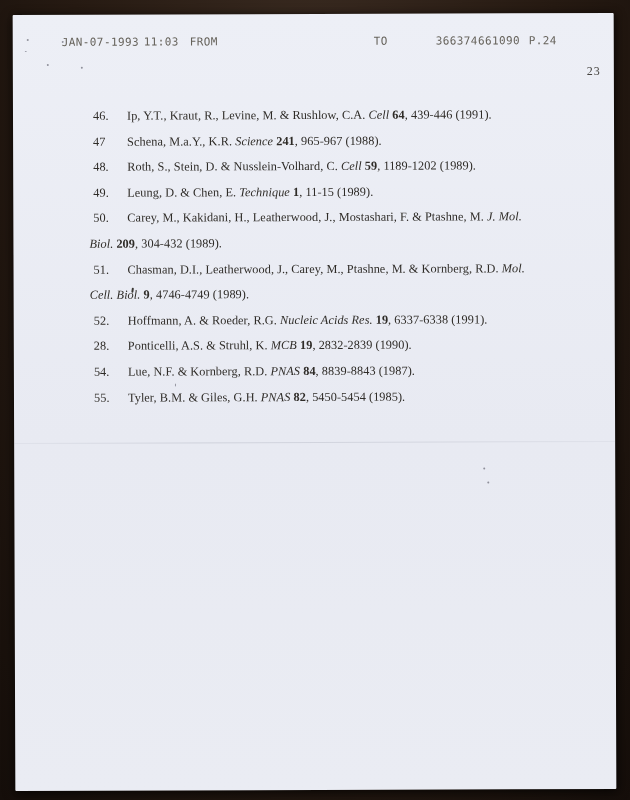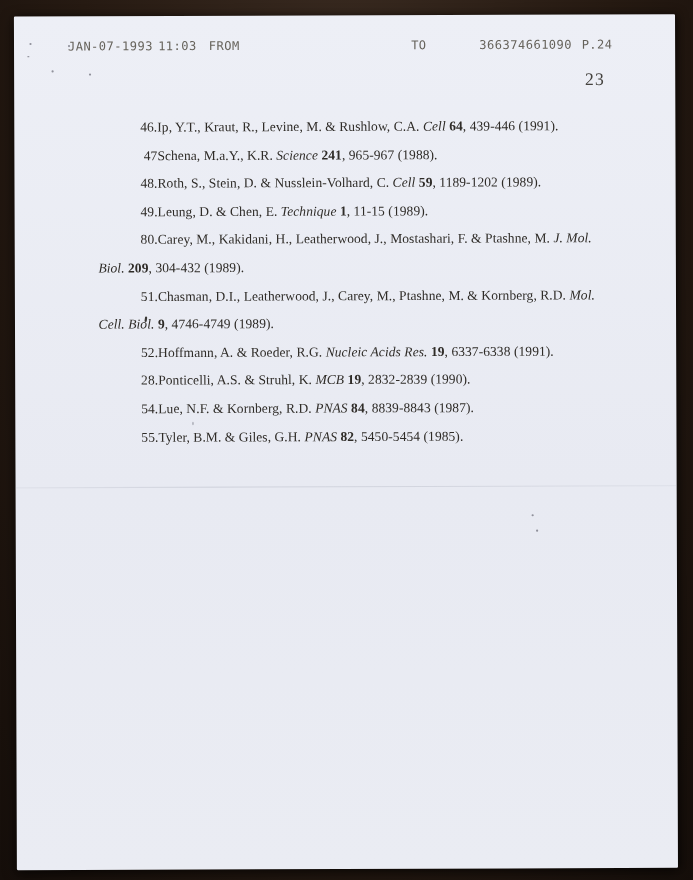--- a/index.html
+++ b/index.html
@@ -22,30 +22,30 @@
     opacity:0.9;
   }
   .fax-header span{position:absolute;white-space:pre;margin-top:14px;}
   .fx-date{left:49px;}
   .fx-time{left:131px;}
   .fx-from{left:177px;}
   .fx-to{left:361px;}
   .fx-num{left:423px;}
   .fx-page{left:516px;}
   .pagenum{
-    position:absolute;top:51px;left:519px;
-    font-size:16px;color:#45433f;letter-spacing:1px;
+    position:absolute;top:51px;left:574px;
+    font-size:12px;color:#45433f;letter-spacing:1px;
   }
   .refs{
     position:absolute;top:89px;left:0;width:100%;
     font-size:12.3px;line-height:25.6px;color:#2f2c28;
     white-space:nowrap;letter-spacing:0.05px;
   }
   .ref{margin:0;padding-left:76px;}
-  .refnum{display:inline-block;width:34px;margin-left:20px;text-align:right;}
+  .refnum{display:inline-block;width:34px;margin-left:4px;}
   .it{font-style:italic;}
   .bd{font-weight:bold;}
   .crease{
     position:absolute;left:0;top:428px;width:100%;height:1px;
     background:linear-gradient(90deg,rgba(150,155,170,0.10),rgba(140,145,160,0.28) 30%,rgba(140,145,160,0.22) 70%,rgba(150,155,170,0.10));
   }
   .speck{position:absolute;background:rgba(70,70,82,0.55);border-radius:50%;}
   .tickmark{
     position:absolute;left:118px;top:273px;width:1.5px;height:5px;
     background:#3a3834;transform:rotate(8deg);border-radius:1px;
@@ -65,21 +65,21 @@
     <span class="fx-page">P.24</span>
   </div>
 
   <div class="pagenum">23</div>
 
   <div class="refs" id="refs">
       <p class="ref"><span class="refnum">46.</span><span>Ip, Y.T., Kraut, R., Levine, M. &amp; Rushlow, C.A. </span><span class="it">Cell </span><span class="bd">64</span><span>, 439-446 (1991).</span></p>
       <p class="ref"><span class="refnum">47</span><span>Schena, M.a.Y., K.R. </span><span class="it">Science </span><span class="bd">241</span><span>, 965-967 (1988).</span></p>
       <p class="ref"><span class="refnum">48.</span><span>Roth, S., Stein, D. &amp; Nusslein-Volhard, C. </span><span class="it">Cell </span><span class="bd">59</span><span>, 1189-1202 (1989).</span></p>
       <p class="ref"><span class="refnum">49.</span><span>Leung, D. &amp; Chen, E. </span><span class="it">Technique </span><span class="bd">1</span><span>, 11-15 (1989).</span></p>
-      <p class="ref"><span class="refnum">80.</span><span>Carey, M., Kakidani, H., Leatherwood, J., Mostashari, F. &amp; Ptashne, M. </span><span class="it">J. Mol.</span><br><span class="it">Biol. </span><span class="bd">209</span><span>, 304-432 (1989).</span></p>
+      <p class="ref"><span class="refnum">50.</span><span>Carey, M., Kakidani, H., Leatherwood, J., Mostashari, F. &amp; Ptashne, M. </span><span class="it">J. Mol.</span><br><span class="it">Biol. </span><span class="bd">209</span><span>, 304-432 (1989).</span></p>
       <p class="ref"><span class="refnum">51.</span><span>Chasman, D.I., Leatherwood, J., Carey, M., Ptashne, M. &amp; Kornberg, R.D. </span><span class="it">Mol.</span><br><span class="it">Cell. Biol. </span><span class="bd">9</span><span>, 4746-4749 (1989).</span></p>
       <p class="ref"><span class="refnum">52.</span><span>Hoffmann, A. &amp; Roeder, R.G. </span><span class="it">Nucleic Acids Res. </span><span class="bd">19</span><span>, 6337-6338 (1991).</span></p>
       <p class="ref"><span class="refnum">28.</span><span>Ponticelli, A.S. &amp; Struhl, K. </span><span class="it">MCB </span><span class="bd">19</span><span>, 2832-2839 (1990).</span></p>
       <p class="ref"><span class="refnum">54.</span><span>Lue, N.F. &amp; Kornberg, R.D. </span><span class="it">PNAS </span><span class="bd">84</span><span>, 8839-8843 (1987).</span></p>
       <p class="ref"><span class="refnum">55.</span><span>Tyler, B.M. &amp; Giles, G.H. </span><span class="it">PNAS </span><span class="bd">82</span><span>, 5450-5454 (1985).</span></p>
     </div>
 
   <div class="crease"></div>
   <div class="tickmark"></div>
 

